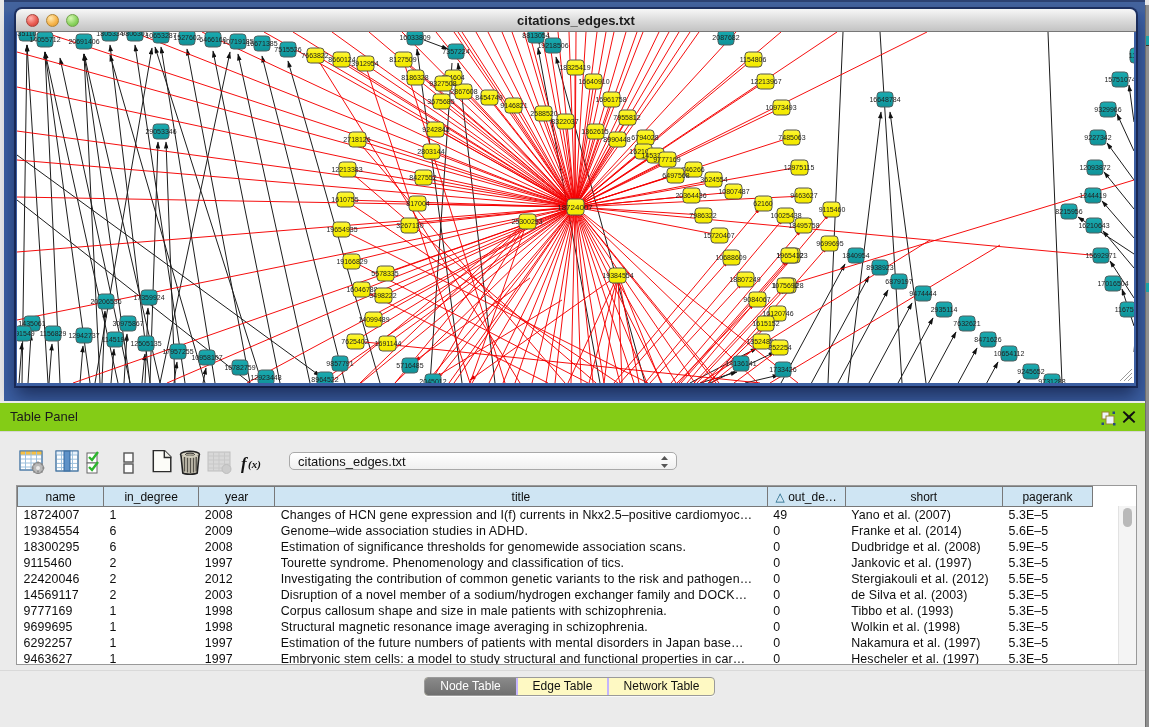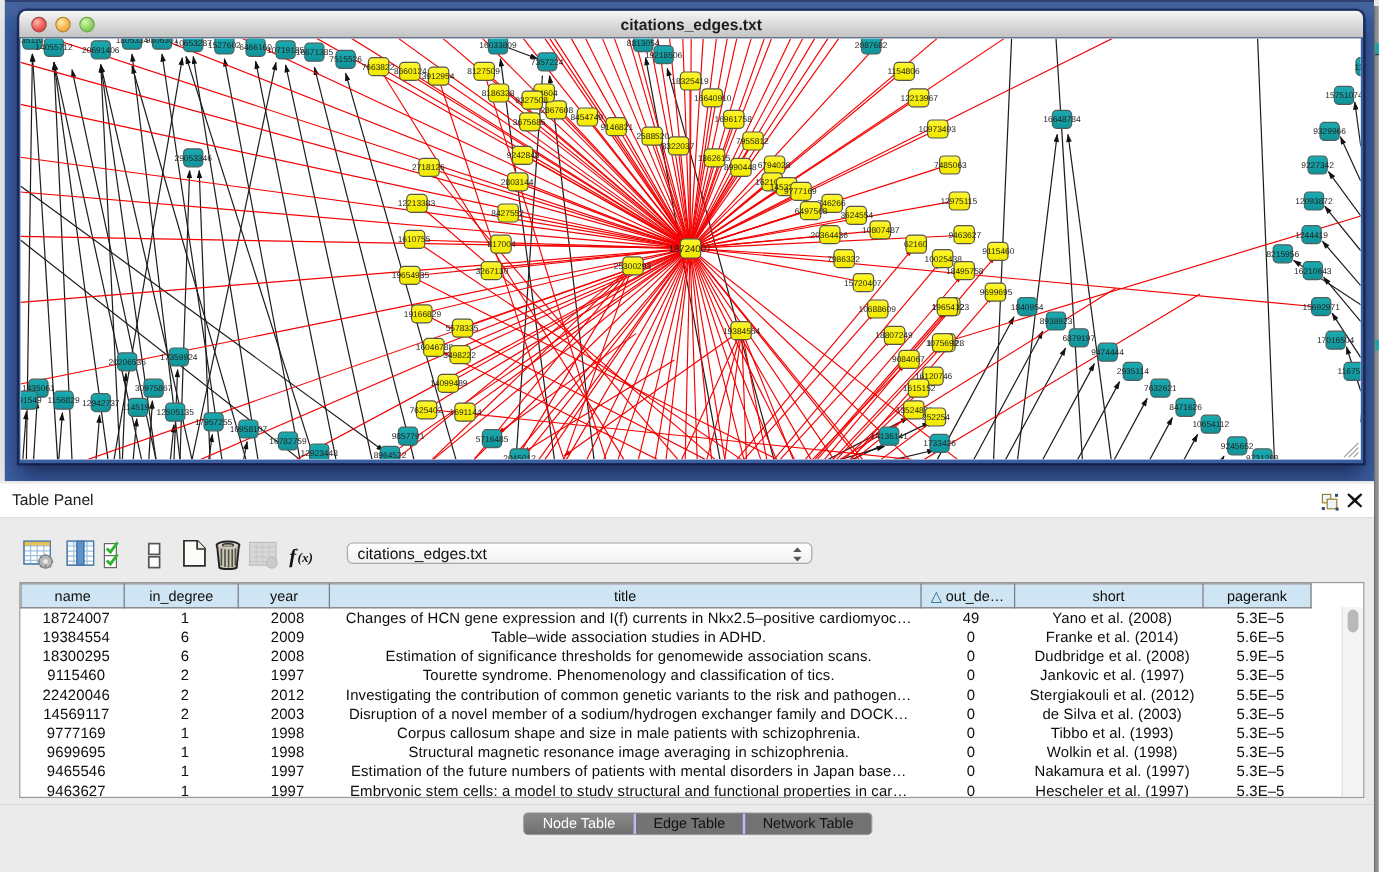--- a/index.html
+++ b/index.html
@@ -10,32 +10,32 @@
   .titlebar{position:absolute;left:0;top:0;right:0;height:22px;border-radius:6px 6px 0 0;
        background:linear-gradient(#f7f7f7,#d9d9d9 55%,#c3c3c3);border-bottom:1px solid #777;}
   .tl{position:absolute;top:5px;width:11px;height:11px;border-radius:50%;}
   .tl.r{left:10px;background:radial-gradient(circle at 35% 30%,#ffb3ad,#ea5f56 55%,#c8332c);border:1px solid #a8423c;}
   .tl.y{left:30px;background:radial-gradient(circle at 35% 30%,#ffe9b0,#f7b64e 55%,#dd9327);border:1px solid #b28434;}
   .tl.g{left:50px;background:radial-gradient(circle at 35% 30%,#d6f7b2,#8ed563 55%,#65b83a);border:1px solid #71a24a;}
   .wtitle{position:absolute;left:0;right:0;top:4px;text-align:center;font-size:13px;font-weight:700;color:#1c1c1c;}
   .canvas{position:absolute;left:1px;top:23px;width:1117px;height:351px;background:#fff;overflow:hidden;}
   .rstrip{position:absolute;left:1145px;top:5px;width:4px;height:722px;background:#8f8f8f;border-left:1px solid #6e6e6e;box-sizing:border-box;}
   .tpanel{position:absolute;left:0;top:401px;width:1145px;height:326px;background:#ebebeb;}
-  .phead{position:absolute;left:0;top:2px;width:100%;height:28px;background:#ffffff;border-bottom:1px solid #d6d6d6;}
+  .phead{position:absolute;left:0;top:2px;width:100%;height:28px;background:#84cc16;border-bottom:1px solid #d6d6d6;}
   .phead .t{position:absolute;left:10px;top:6px;font-size:13px;color:#1b1b1b;}
   .toolbar{position:absolute;left:0;top:31px;width:100%;height:54px;background:#ebebeb;}
   .combo{position:absolute;left:289px;top:20px;width:388px;height:18px;background:linear-gradient(#fff,#f0f0f0);
        border:1px solid #a9a9a9;border-radius:5px;box-sizing:border-box;}
   .combo .ct{position:absolute;left:8px;top:1px;font-size:13px;color:#111;}
   .tablewrap{position:absolute;left:16px;top:84px;width:1121px;height:180px;background:#fff;border:1px solid #999;box-sizing:border-box;overflow:hidden;}
-  table.grid{border-collapse:collapse;table-layout:fixed;width:1076px;font-size:12.4px;color:#0d0d0d;text-align:center;}
+  table.grid{border-collapse:collapse;table-layout:fixed;width:1076px;font-size:12.4px;color:#0d0d0d;}
   table.grid th{background:#cfe5f3;border:1px solid #787878;font-weight:400;height:19px;padding:0;font-size:12px;}
   table.grid td{height:16px;padding:0 0 0 6px;white-space:nowrap;overflow:hidden;letter-spacing:0.12px;}
   .tabsbar{position:absolute;left:0;top:269px;width:100%;height:34px;border-top:1px solid #d9d9d9;}
-  .seg{position:absolute;left:436px;top:6px;height:17px;display:flex;border:1px solid #9a9a9a;border-radius:4px;overflow:hidden;background:#737373;box-shadow:0 1px 0 rgba(255,255,255,.7);}
+  .seg{position:absolute;left:424px;top:6px;height:17px;display:flex;border:1px solid #9a9a9a;border-radius:4px;overflow:hidden;background:#fef9c3;box-shadow:0 1px 0 rgba(255,255,255,.7);}
   .seg div{font-size:12px;line-height:16px;text-align:center;color:#111;border-left:2px solid #c4b5fd;box-sizing:border-box;}
   .seg div:first-child{border-left:none;}
   .seg .on{background:linear-gradient(#8a8a8a,#6f6f6f);color:#fff;}
   .membar{position:absolute;left:0;top:303px;width:100%;height:23px;margin-top:44px;}
   .membar .mt{position:absolute;right:28px;top:6px;font-size:10px;color:#111;}
   .membar .dot{position:absolute;right:11px;top:5px;width:11px;height:11px;border-radius:50%;background:#33c433;border:1px solid #3a3a3a;}
   .fico{position:absolute;right:29px;top:8px;width:15px;height:15px;}
   .xico{position:absolute;right:9px;top:7px;width:14px;height:14px;}
 </style>
 </head>
@@ -690,28 +690,28 @@
             <th><span style="font-size:12px;color:#145f80">△</span> out_de…</th>
             <th>short</th>
             <th>pagerank</th>
           </tr>
 <tr>
             <td>18724007</td>
             <td>1</td>
             <td>2008</td>
             <td>Changes of HCN gene expression and I(f) currents in Nkx2.5–positive cardiomyoc…</td>
             <td>49</td>
-            <td>Yano et al. (2008)</td>
+            <td>Yano et al. (2007)</td>
             <td>5.3E–5</td>
           </tr>
 <tr>
             <td>19384554</td>
             <td>6</td>
             <td>2009</td>
-            <td>Table–wide association studies in ADHD.</td>
+            <td>Genome–wide association studies in ADHD.</td>
             <td>0</td>
             <td>Franke et al. (2014)</td>
             <td>5.6E–5</td>
           </tr>
 <tr>
             <td>18300295</td>
             <td>6</td>
             <td>2008</td>
             <td>Estimation of significance thresholds for genomewide association scans.</td>
             <td>0</td>
@@ -757,21 +757,21 @@
 <tr>
             <td>9699695</td>
             <td>1</td>
             <td>1998</td>
             <td>Structural magnetic resonance image averaging in schizophrenia.</td>
             <td>0</td>
             <td>Wolkin et al. (1998)</td>
             <td>5.3E–5</td>
           </tr>
 <tr>
-            <td>9465546</td>
+            <td>6292257</td>
             <td>1</td>
             <td>1997</td>
             <td>Estimation of the future numbers of patients with mental disorders in Japan base…</td>
             <td>0</td>
             <td>Nakamura et al. (1997)</td>
             <td>5.3E–5</td>
           </tr>
 <tr>
             <td>9463627</td>
             <td>1</td>

